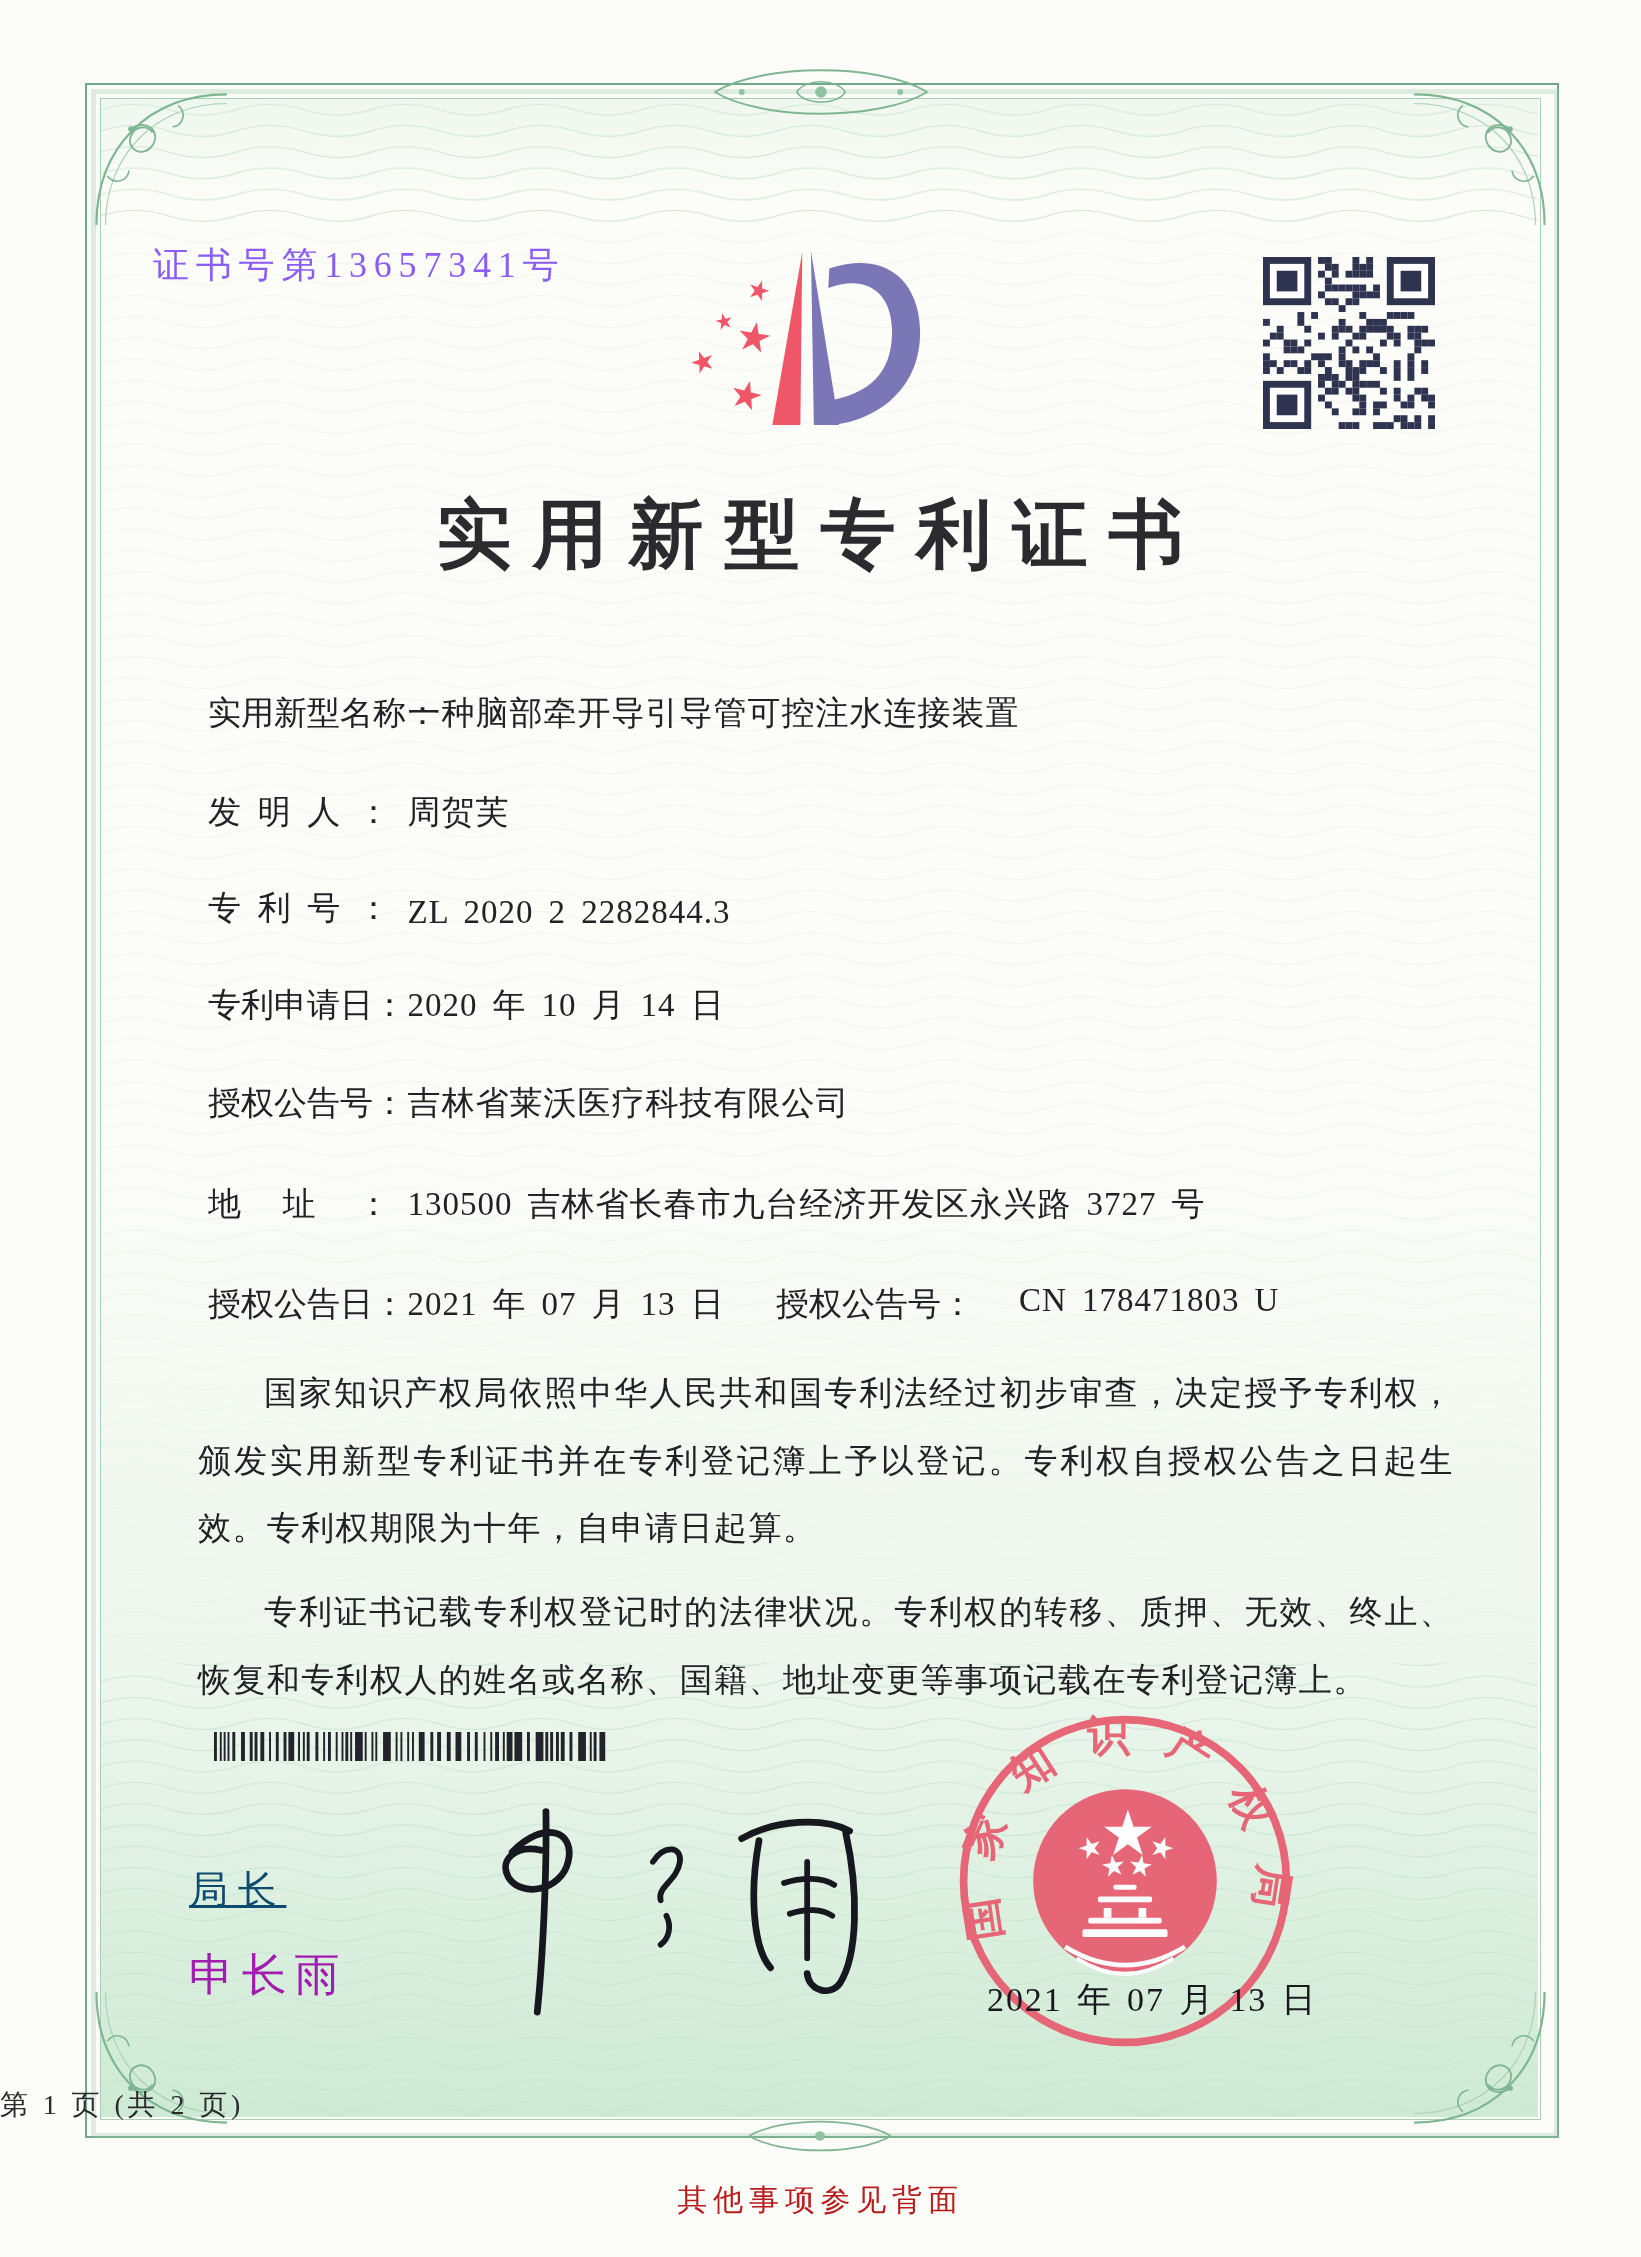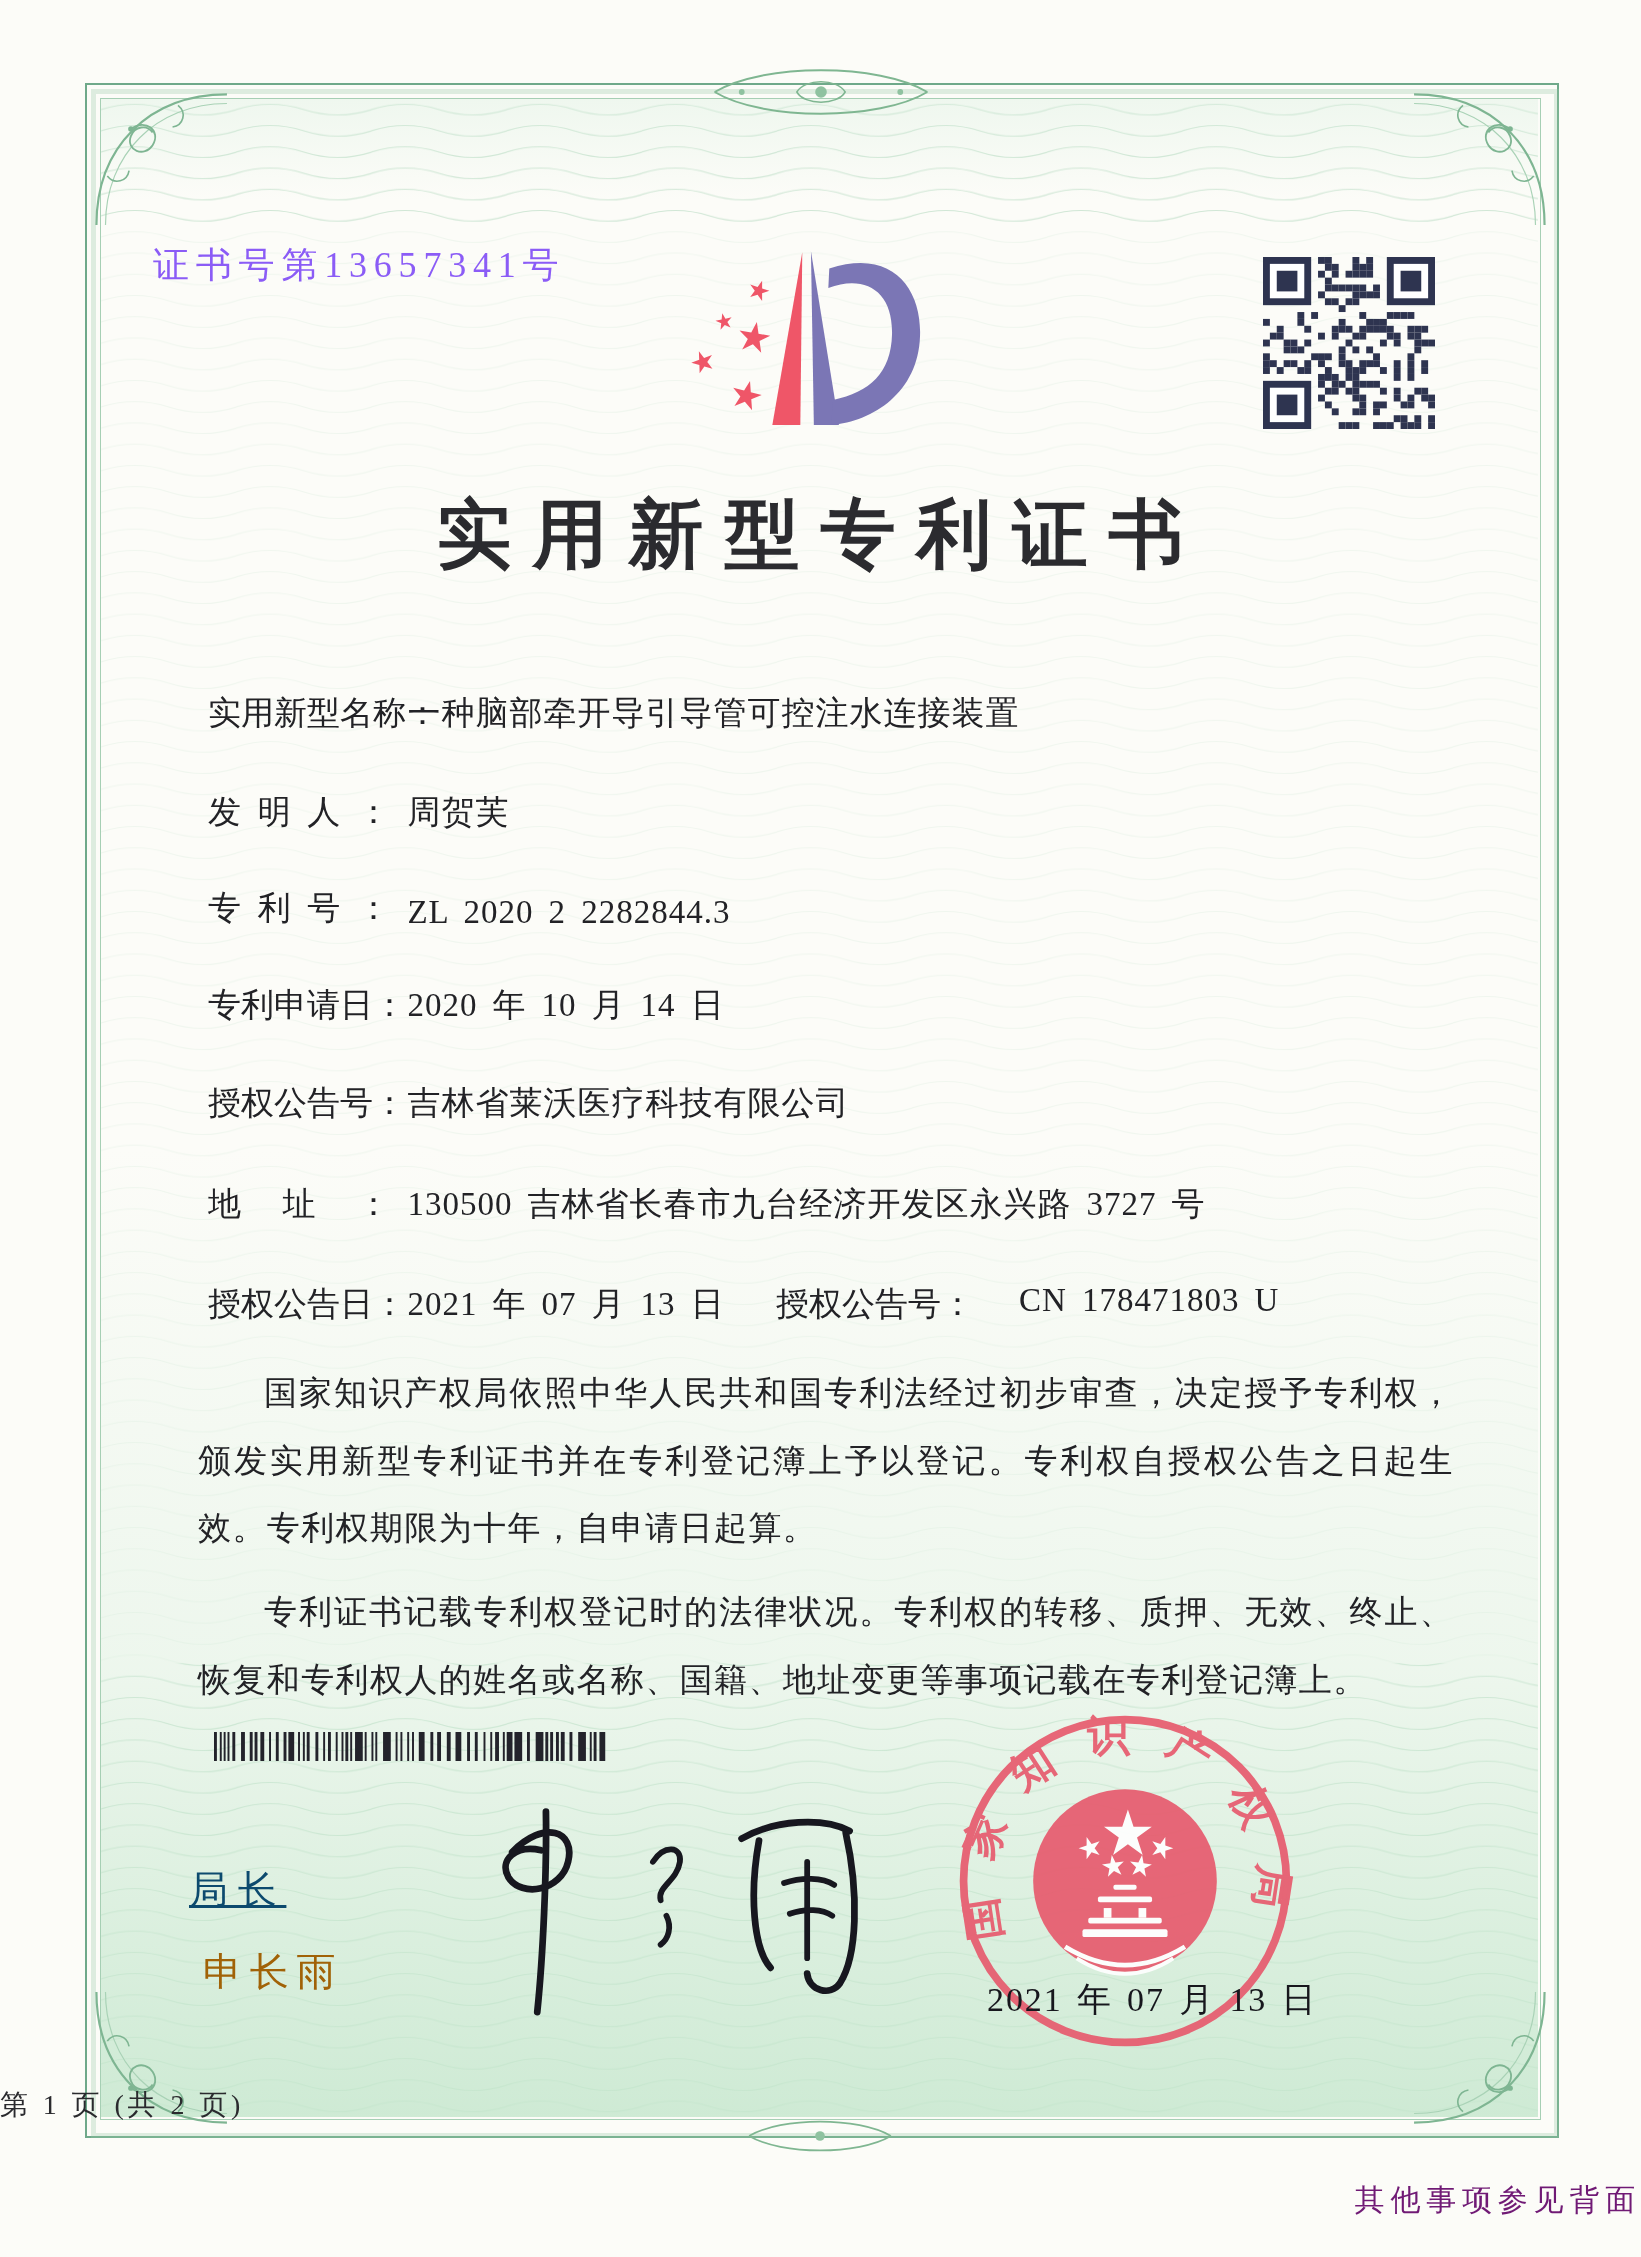--- a/index.html
+++ b/index.html
@@ -43,29 +43,29 @@
   .gvalue2{position:absolute;left:811px;word-spacing:5.8px;letter-spacing:1px;}
 
   
   .paras{position:absolute;left:182px;top:1344px;width:1288px;font-size:33px;line-height:2.05;
          text-align:justify;color:#222226;letter-spacing:1.4px;}
   .paras p{margin:16px;text-indent:2em;}
 
   
   .barcode{position:absolute;left:214px;top:1732px;}
   .director-label{position:absolute;left:189px;top:1863px;font-size:39px;letter-spacing:9.7px;color:#0c4a6e;text-decoration:underline;}
-  .director-name{position:absolute;left:203px;top:1945px;font-size:39px;letter-spacing:7.7px;color:#a16207;}
+  .director-name{position:absolute;left:189px;top:1945px;font-size:45px;letter-spacing:7.7px;color:#a21caf;}
   .signature{position:absolute;left:452px;top:1802px;}
   .seal{position:absolute;left:951px;top:1707px;opacity:0.92;}
   .seal-date{position:absolute;left:987px;top:1977px;font-size:34px;letter-spacing:1.9px;
              color:#17171d;z-index:5;word-spacing:3.9px;}
   .page-info{position:absolute;left:0;top:2086px;width:1641px;
              font-size:28px;letter-spacing:3.9px;color:#2a2a2e;}
-  .back-note{position:absolute;left:0;top:2180px;width:1641px;text-align:right;
-             font-size:30px;letter-spacing:5.8px;color:#701a75;}
+  .back-note{position:absolute;left:0;top:2180px;width:1641px;text-align:center;
+             font-size:30px;letter-spacing:5.8px;color:#b91c1c;}
 </style>
 </head>
 <body>
 
 <div class="page">
 
   <svg class="waves" width="1437" height="2018" viewBox="0 0 1488 2090">
     <defs>
       <pattern id="wv" width="140" height="22" patternUnits="userSpaceOnUse">
         <path d="M0,11 Q35,0 70,11 T140,11" fill="none" stroke="#7fbf95" stroke-width="1.2"></path>

